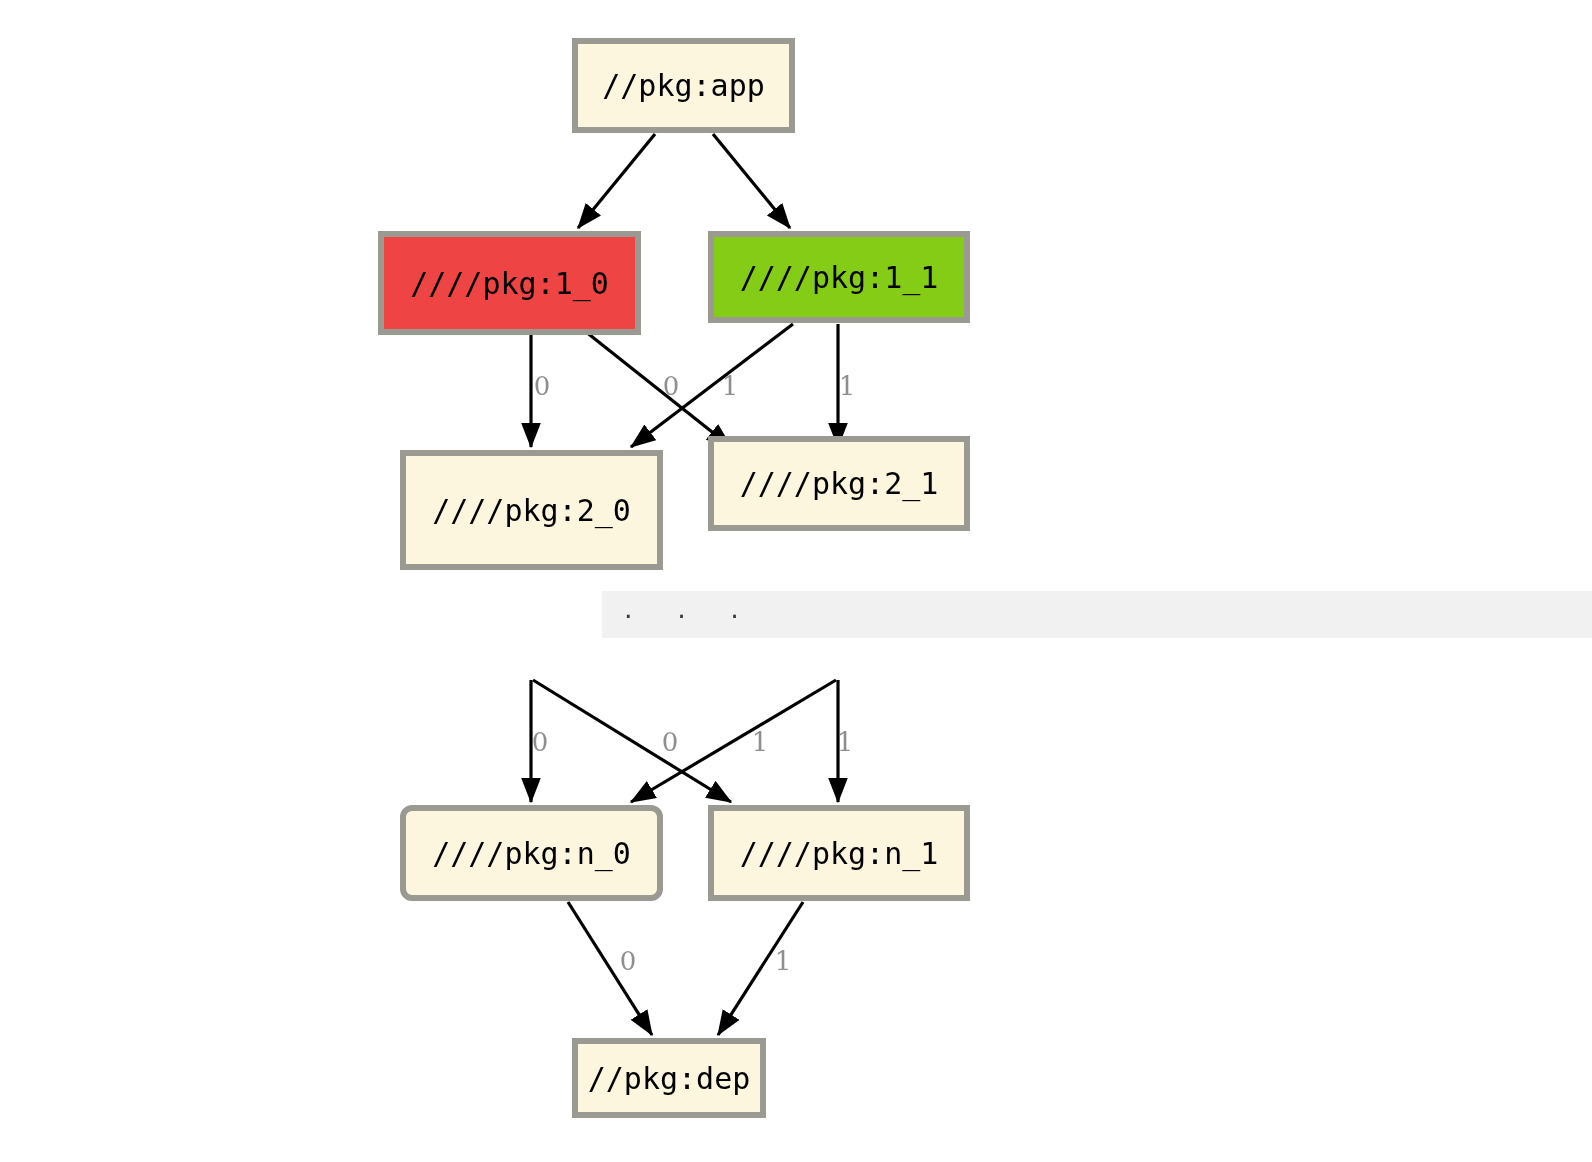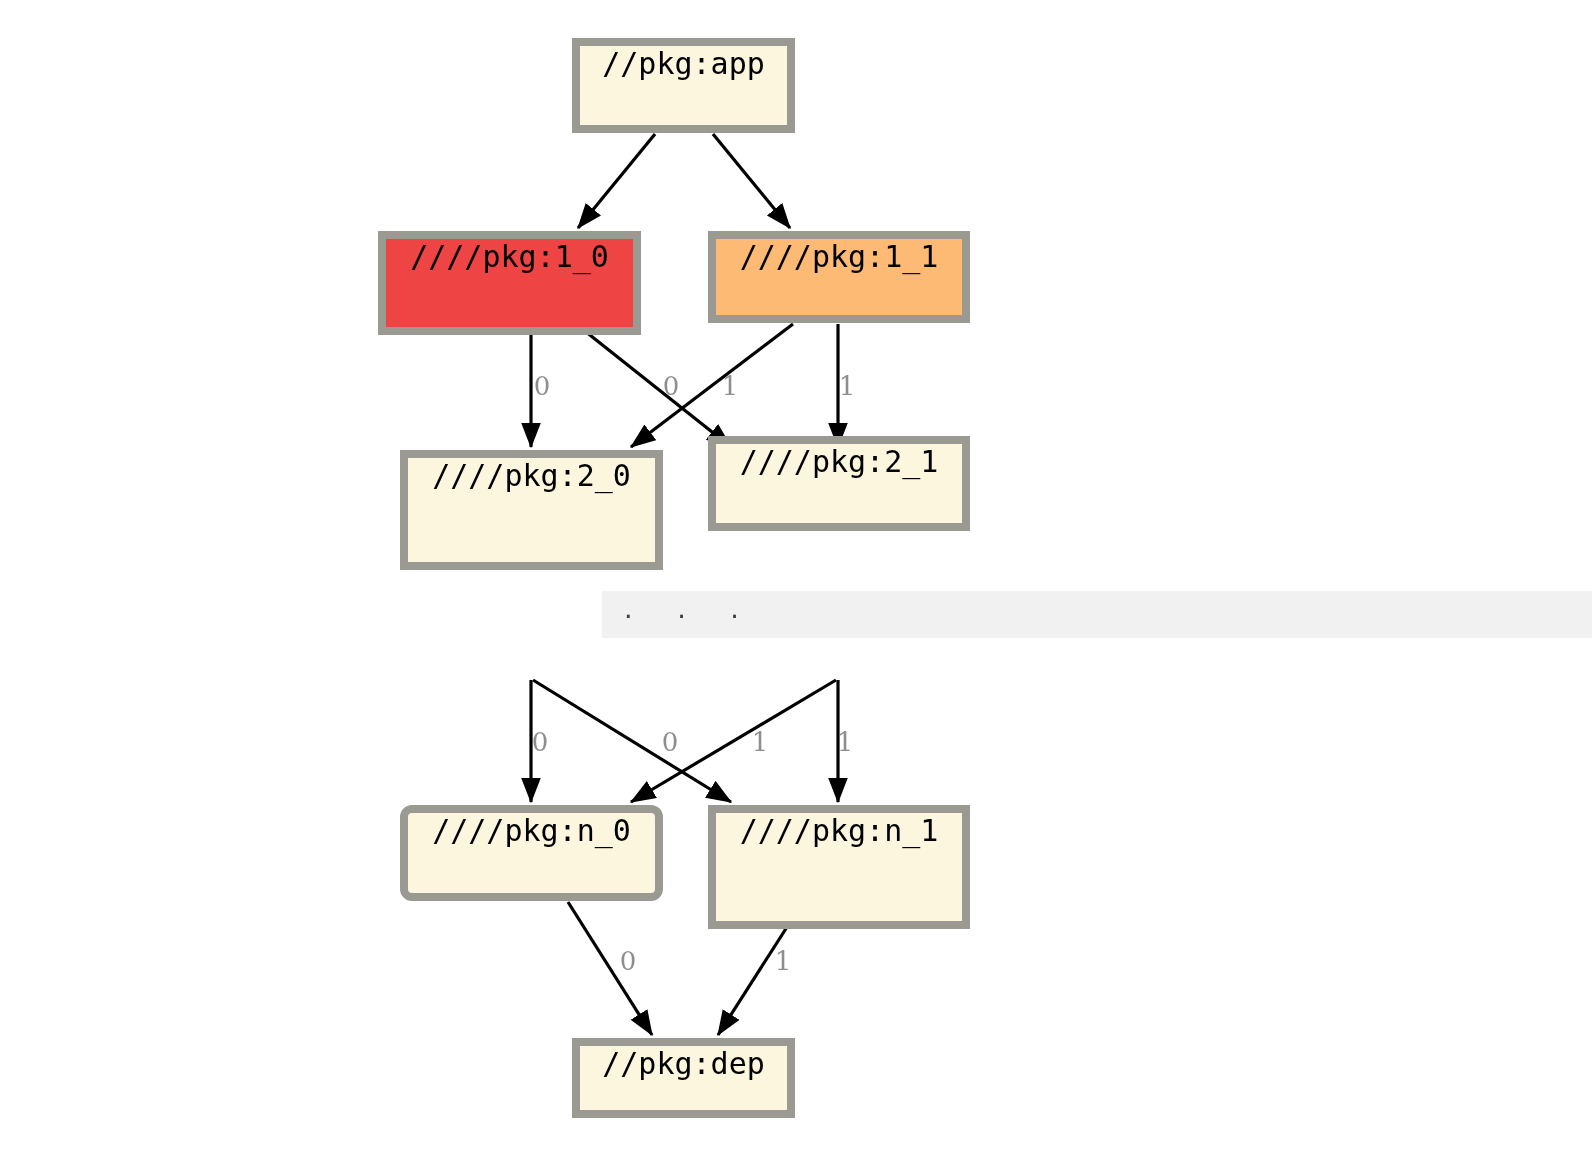--- a/index.html
+++ b/index.html
@@ -21,22 +21,23 @@
     position: absolute;
     top: 0;
     left: 0;
     width: 1592px;
     height: 1162px;
   }
   .node-box {
     position: absolute;
     box-sizing: border-box;
     background: #fdf6df;
-    border: 8px solid #8b5cf6;
+    border: 6px solid #8b5cf6;
     display: flex;
+    align-items: center;
     justify-content: center;
   }
   .node-label {
     font-family: "DejaVu Sans Mono", monospace;
     font-size: 30px;
     color: #000000;
     letter-spacing: 0px;
     white-space: nowrap;
   }
   .ellipsis-band {
@@ -91,36 +92,36 @@
       </g>
   </svg>
 
   <div id="nodes-layer">
       <div class="node-box" style="left: 572px; top: 38px; width: 223px; height: 95px; background: rgb(253, 246, 223); border-color: rgb(154, 154, 147);">
         <span class="node-label">//pkg:app</span>
       </div>
       <div class="node-box" style="left: 378px; top: 231px; width: 263px; height: 104px; background: #ef4444; border-color: rgb(154, 154, 147);">
         <span class="node-label">////pkg:1_0</span>
       </div>
-      <div class="node-box" style="left: 708px; top: 231px; width: 262px; height: 92px; background: #fdba74; border-color: rgb(154, 154, 147);">
+      <div class="node-box" style="left: 708px; top: 231px; width: 262px; height: 92px; background: #84cc16; border-color: rgb(154, 154, 147);">
         <span class="node-label">////pkg:1_1</span>
       </div>
       <div class="node-box" style="left: 400px; top: 450px; width: 263px; height: 120px; background: rgb(253, 246, 223); border-color: rgb(154, 154, 147);">
         <span class="node-label">////pkg:2_0</span>
       </div>
       <div class="node-box" style="left: 708px; top: 436px; width: 262px; height: 95px; background: rgb(253, 246, 223); border-color: rgb(154, 154, 147);">
         <span class="node-label">////pkg:2_1</span>
       </div>
       <div class="node-box" style="left: 400px; top: 805px; width: 263px; height: 96px; background: rgb(253, 246, 223); border-color: rgb(154, 154, 147); border-radius: 12px;">
         <span class="node-label">////pkg:n_0</span>
       </div>
-      <div class="node-box" style="left: 708px; top: 805px; width: 262px; height: 124px; background: rgb(253, 246, 223); border-color: rgb(154, 154, 147);">
+      <div class="node-box" style="left: 708px; top: 805px; width: 262px; height: 96px; background: rgb(253, 246, 223); border-color: rgb(154, 154, 147);">
         <span class="node-label">////pkg:n_1</span>
       </div>
-      <div class="node-box" style="left: 572px; top: 1038px; width: 223px; height: 80px; background: rgb(253, 246, 223); border-color: rgb(154, 154, 147);">
+      <div class="node-box" style="left: 572px; top: 1038px; width: 194px; height: 80px; background: rgb(253, 246, 223); border-color: rgb(154, 154, 147);">
         <span class="node-label">//pkg:dep</span>
       </div>
     </div>
 
   <div class="ellipsis-band" id="ellipsis-band" style="left: 602px; top: 591px; width: 990px; height: 47px; background: rgb(241, 241, 241);">
     <div class="ellipsis-dots" id="ellipsis-dots">· · ·</div>
   </div>
 
   <div id="edge-labels-layer">
       <div class="edge-label" style="left: 542px; top: 386px; color: rgb(142, 142, 142);">0</div>

